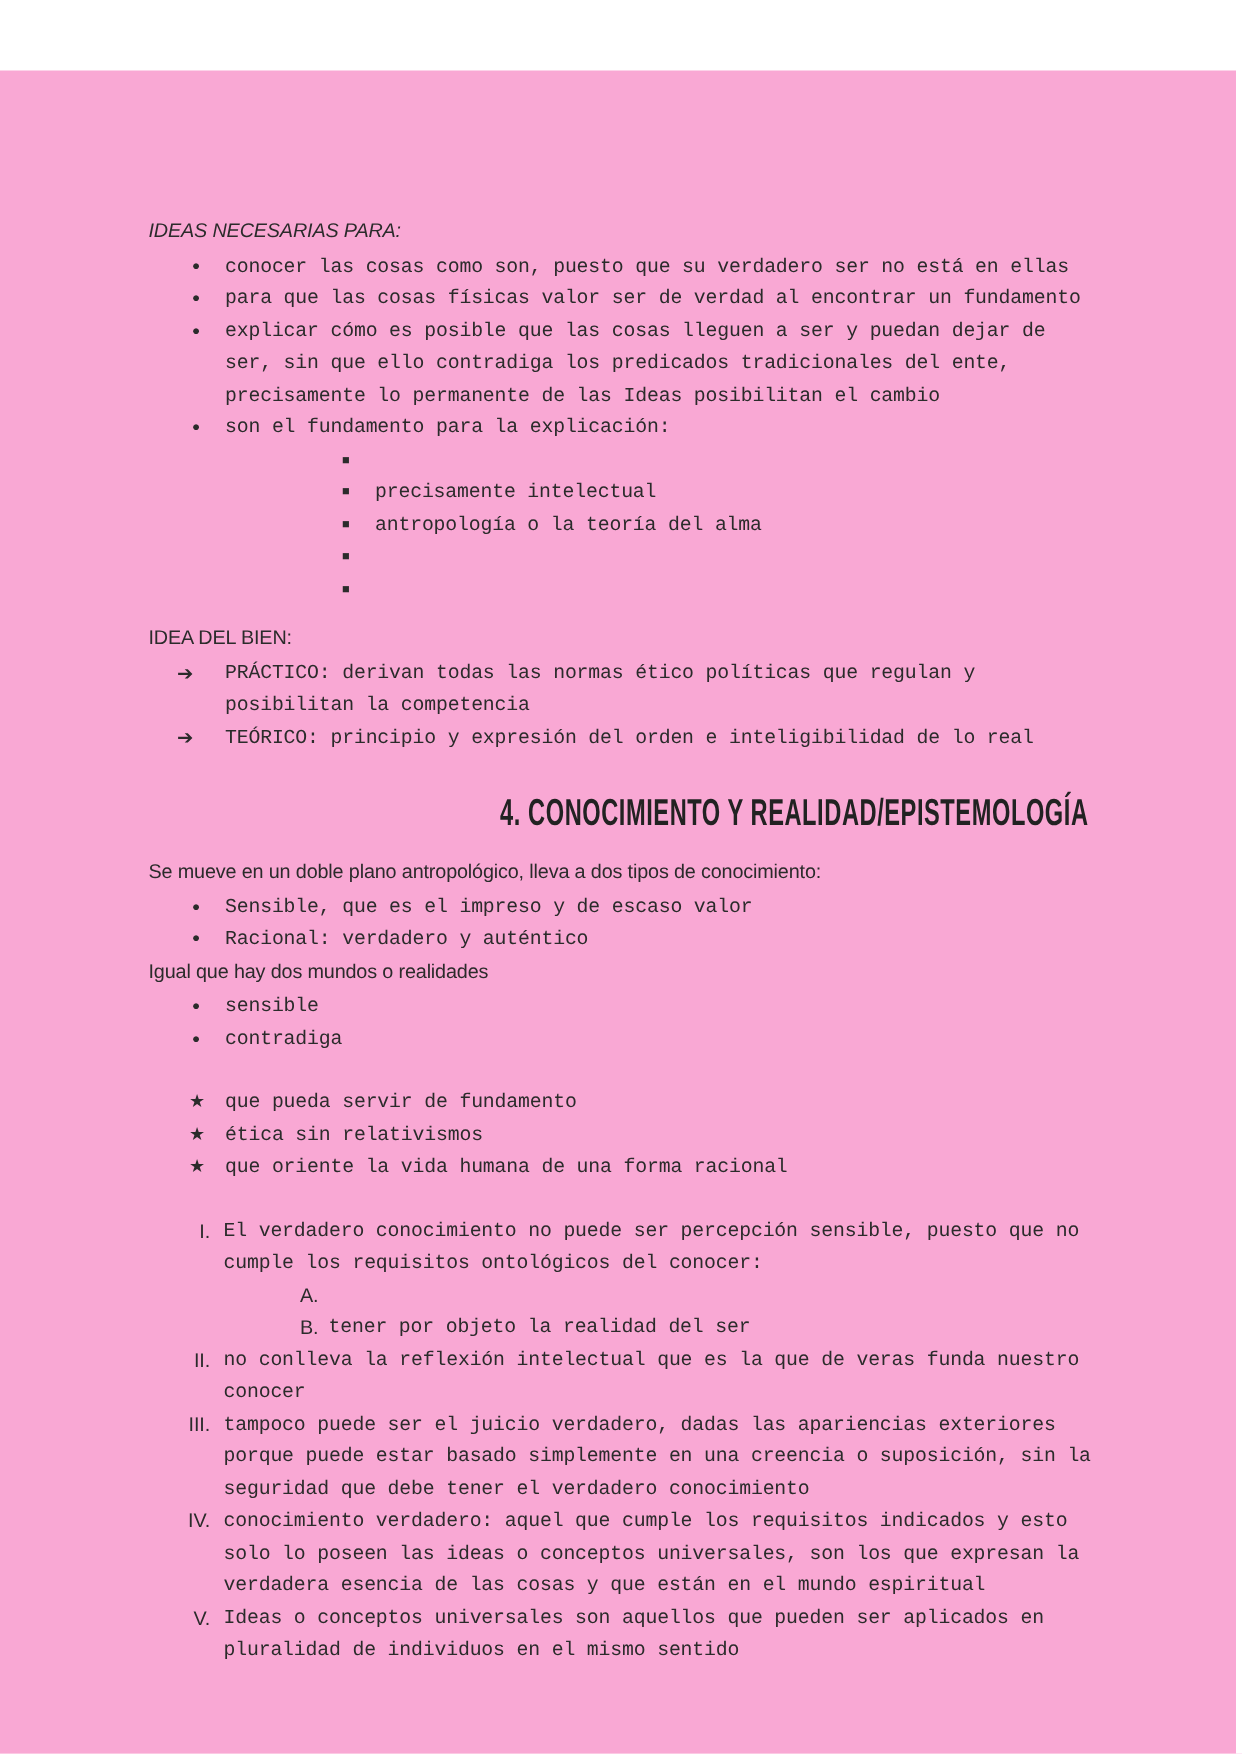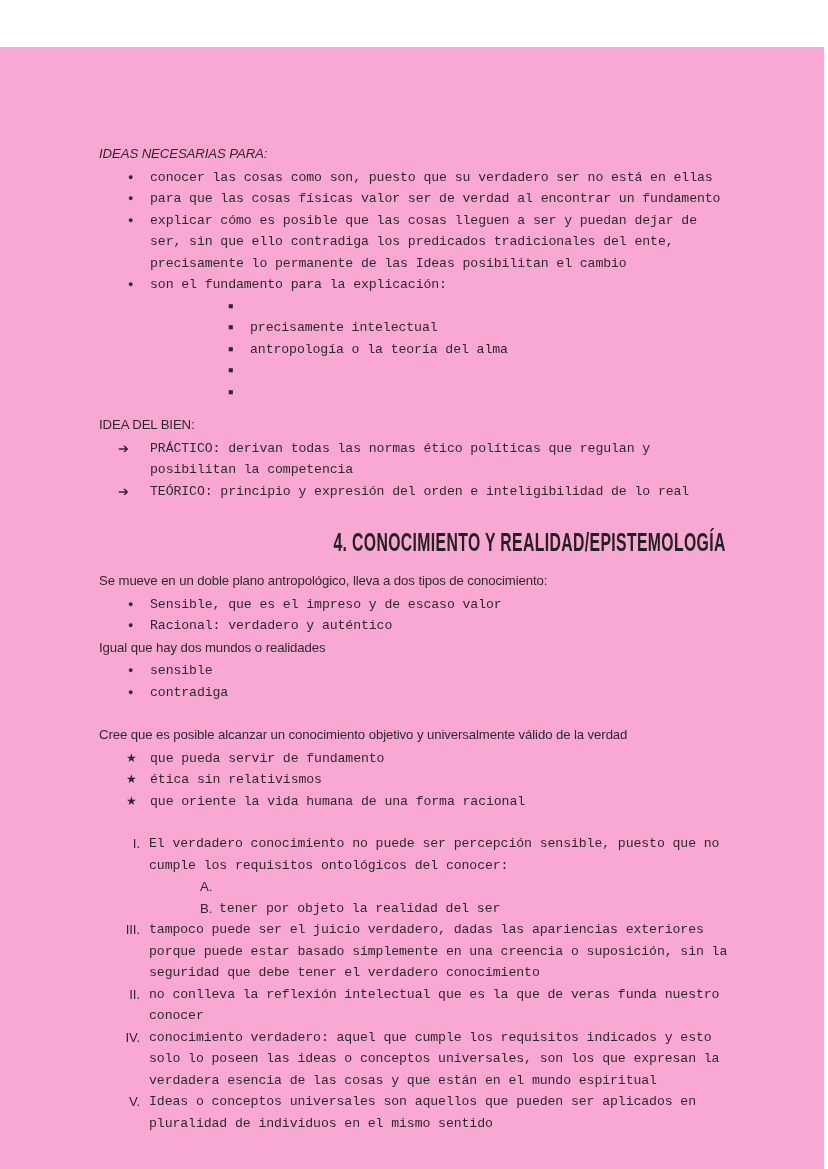--- a/index.html
+++ b/index.html
@@ -196,21 +196,20 @@
       <span class="marker">●</span>
       <span class="txt">sensible</span>
     </div>
     <div class="row lvl1">
       <span class="marker">●</span>
       <span class="txt">contradiga</span>
     </div>
 
     <div class="spacer"></div>
 
-    <p class="lead">Cree que es posible alcanzar un conocimiento objetivo y universalmente válido de la verdad</p>
 
     <div class="row starrow">
       <span class="marker">★</span>
       <span class="txt">que pueda servir de fundamento</span>
     </div>
     <div class="row starrow">
       <span class="marker">★</span>
       <span class="txt">ética sin relativismos</span>
     </div>
     <div class="row starrow">
@@ -227,28 +226,28 @@
     </div>
     <div class="row letterrow">
       <span class="marker">A.</span>
     </div>
     <div class="row letterrow">
       <span class="marker">B.</span>
       <span class="txt">tener por objeto la realidad del ser</span>
     </div>
 
     <div class="row romanrow">
+      <span class="marker">II.</span>
+      <span class="txt">no conlleva la reflexión intelectual que es la que de veras funda nuestro conocer</span>
+    </div>
+    <div class="row romanrow">
       <span class="marker">III.</span>
       <span class="txt">tampoco puede ser el juicio verdadero, dadas las apariencias exteriores porque puede estar basado simplemente en una creencia o suposición, sin la seguridad que debe tener el verdadero conocimiento</span>
     </div>
     <div class="row romanrow">
-      <span class="marker">II.</span>
-      <span class="txt">no conlleva la reflexión intelectual que es la que de veras funda nuestro conocer</span>
-    </div>
-    <div class="row romanrow">
       <span class="marker">IV.</span>
       <span class="txt">conocimiento verdadero: aquel que cumple los requisitos indicados y esto solo lo poseen las ideas o conceptos universales, son los que expresan la verdadera esencia de las cosas y que están en el mundo espiritual</span>
     </div>
     <div class="row romanrow">
       <span class="marker">V.</span>
       <span class="txt">Ideas o conceptos universales son aquellos que pueden ser aplicados en pluralidad de individuos en el mismo sentido</span>
     </div>
 
   </div>
 </div>

